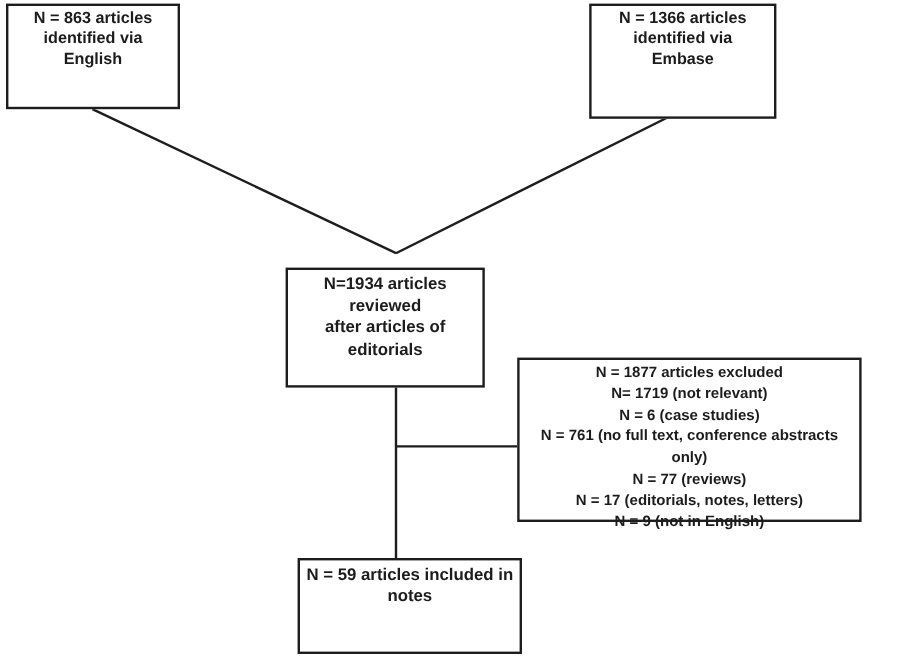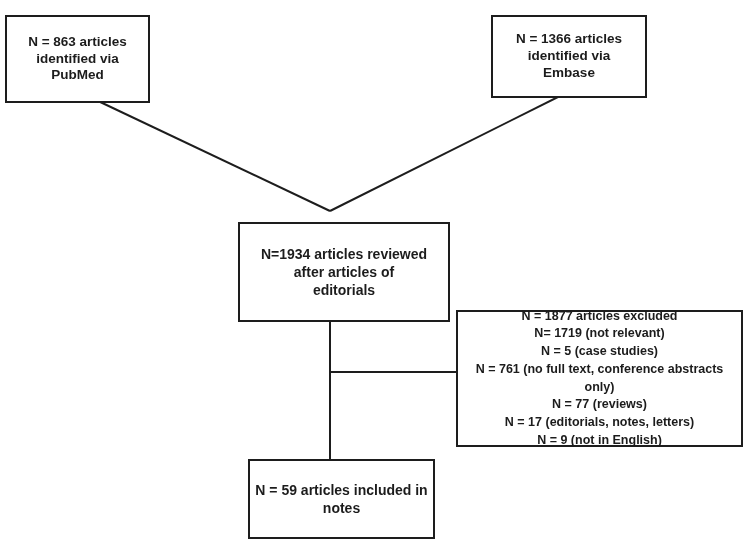--- a/index.html
+++ b/index.html
@@ -28,65 +28,63 @@
   }
   .node {
     position: absolute;
     border: 2px solid var(--border);
     background: var(--background);
     color: var(--text);
     font-weight: bold;
     text-align: center;
     display: flex;
     flex-direction: column;
-    justify-content: center;
     align-items: center;
     padding: 2px 4px;
-    margin-top: 12px;
   }
   .node-pubmed   { left: 5px;   top: 3px;   width: 145px; height: 88px;  font-size: 13.5px; line-height: 1.25; }
-  .node-embase   { left: 491px; top: 3px;   width: 156px; height: 83px;  font-size: 13.5px; line-height: 1.25; }
-  .node-reviewed { left: 238px; top: 210px; width: 212px; height: 100px; font-size: 14px;   line-height: 1.3; }
-  .node-excluded { left: 456px; top: 298px; width: 287px; height: 137px; font-size: 12.5px; line-height: 1.42; }
-  .node-included { left: 248px; top: 447px; width: 187px; height: 80px;  font-size: 14px;   line-height: 1.3; }
+  .node-embase   { left: 491px; top: 3px;   width: 156px; height: 96px;  font-size: 13.5px; line-height: 1.25; }
+  .node-reviewed { left: 238px; top: 223px; width: 166px; height: 100px; font-size: 14px;   line-height: 1.3; }
+  .node-excluded { left: 431px; top: 298px; width: 287px; height: 137px; font-size: 12.5px; line-height: 1.42; }
+  .node-included { left: 248px; top: 465px; width: 187px; height: 80px;  font-size: 14px;   line-height: 1.3; }
 </style>
 </head>
 <body>
 
 <div class="canvas">
 
   <svg class="connectors" viewBox="0 0 749 547" xmlns="http://www.w3.org/2000/svg">
     <line x1="77" y1="91" x2="330" y2="211"></line>
     <line x1="570" y1="91" x2="330" y2="211"></line>
     <line x1="330" y1="310" x2="330" y2="466"></line>
     <line x1="330" y1="372" x2="456" y2="372"></line>
   </svg>
 
   <div class="node node-pubmed">
     <div>N = 863 articles</div>
     <div>identified via</div>
-    <div>PubMed</div>
+    <div>English</div>
   </div>
 
   <div class="node node-embase">
     <div>N = 1366 articles</div>
     <div>identified via</div>
     <div>Embase</div>
   </div>
 
   <div class="node node-reviewed">
     <div>N=1934 articles reviewed</div>
     <div>after articles of</div>
     <div>editorials</div>
   </div>
 
   <div class="node node-excluded">
     <div>N = 1877 articles excluded</div>
     <div>N= 1719 (not relevant)</div>
-    <div>N = 5 (case studies)</div>
+    <div>N = 6 (case studies)</div>
     <div>N = 761 (no full text, conference abstracts only)</div>
     <div>N = 77 (reviews)</div>
     <div>N = 17 (editorials, notes, letters)</div>
     <div>N = 9 (not in English)</div>
   </div>
 
   <div class="node node-included">
     <div>N = 59 articles included in</div>
     <div>notes</div>
   </div>

